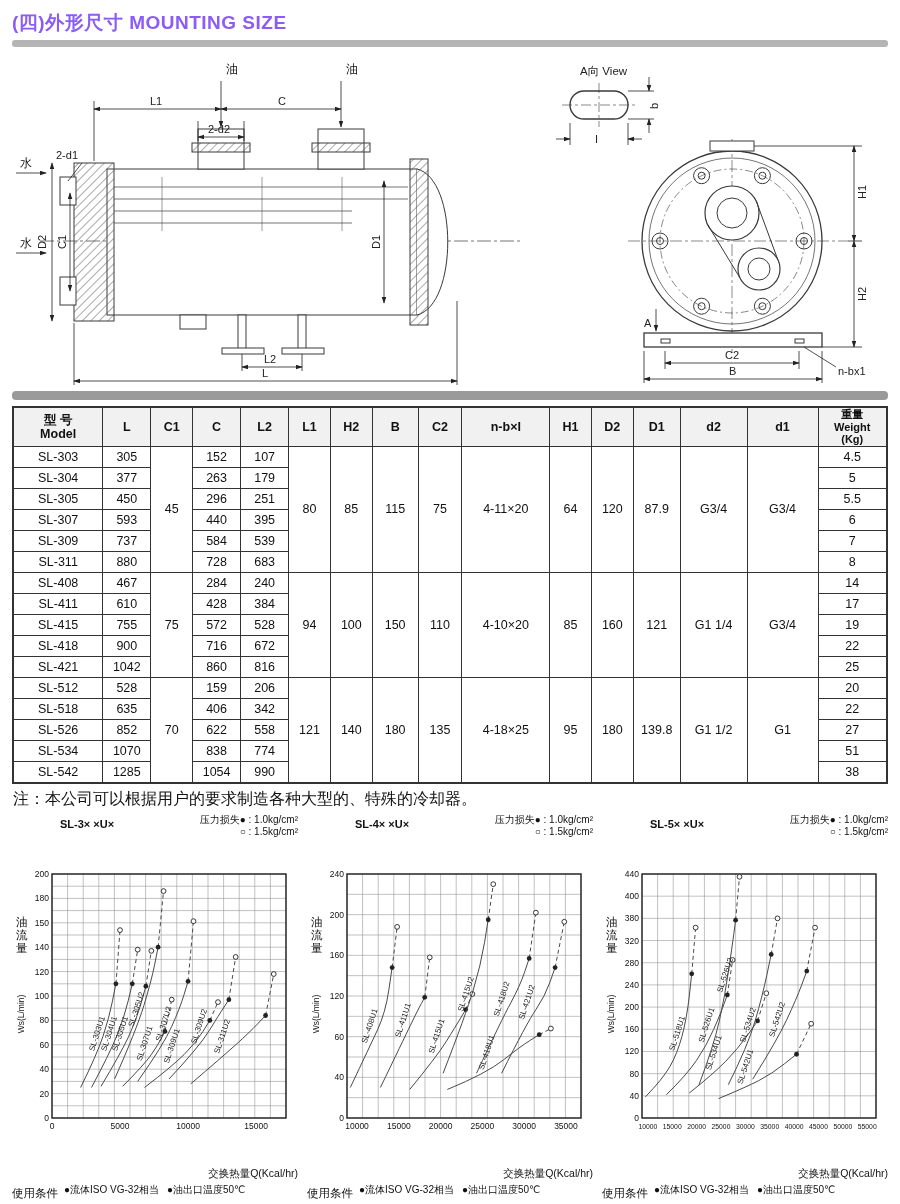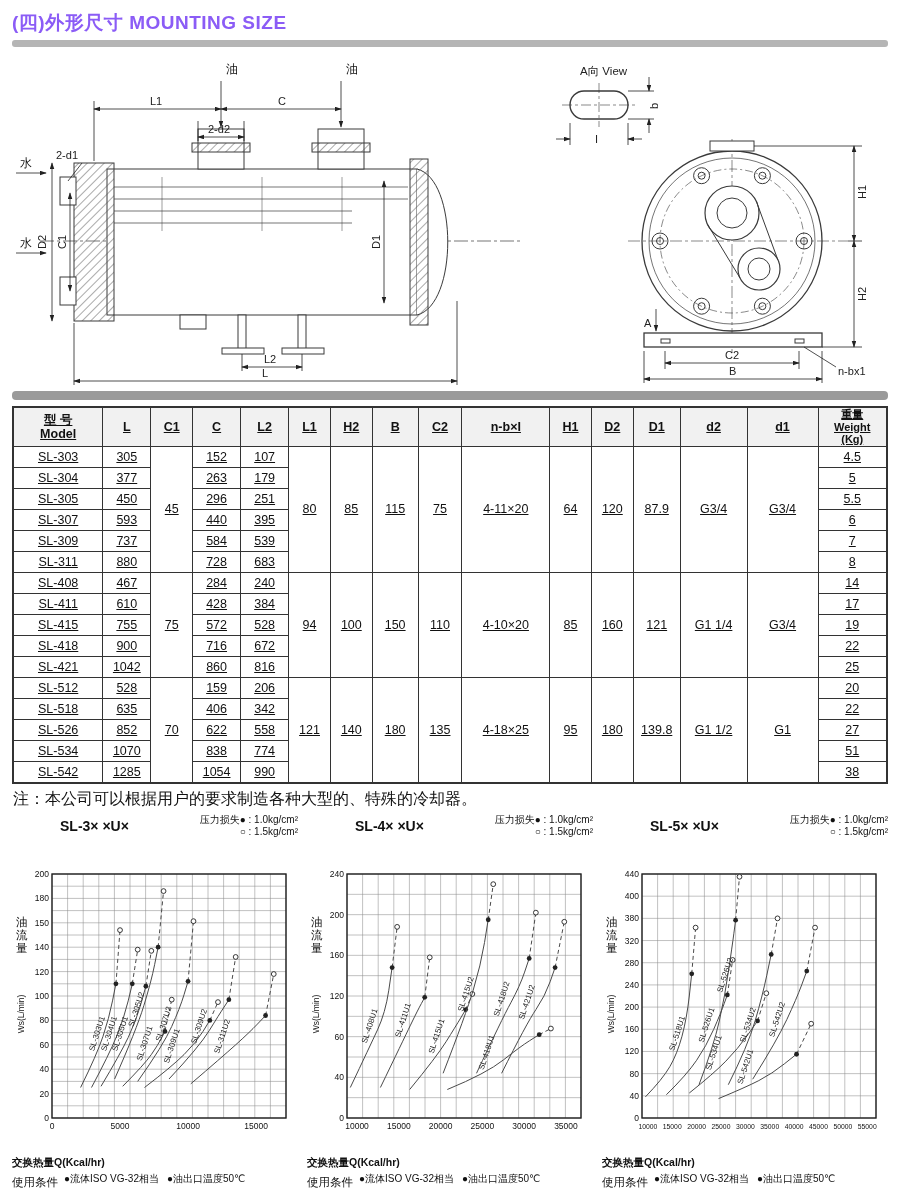--- a/index.html
+++ b/index.html
@@ -9,30 +9,30 @@
   .sec-title .en{font-family:"Liberation Sans",sans-serif;margin-left:6px;}
   .bar{height:7px;background:#b5b5b5;border-radius:3px;margin:2px 0 4px 0;}
   .bar2{height:9px;background:#9a9a9a;border-radius:4px;margin:4px 0 6px 0;}
   .drawings{display:flex;align-items:flex-start;height:336px;}
   .drawings svg{display:block;}
   svg text{font-family:"Liberation Sans","DejaVu Sans",sans-serif;}
   .dim{font-size:11px;fill:#222;}
   .cjk{font-size:12px;fill:#111;}
   table{border-collapse:collapse;width:876px;table-layout:fixed;font-size:12.5px;}
   th,td{border:1px solid #333;text-align:center;padding:0 2px;height:20px;line-height:1.15;}
-  table{border:2px solid #333;text-decoration:underline;}
+  table{border:2px solid #333;}
   th{background:#f1f1f1;font-weight:bold;white-space:pre-line;font-size:12.5px;}
   td{background:#fff;}
   .note{font-size:16px;margin:5px 0 4px 1px;}
   .charts{display:flex;gap:9px;align-items:flex-start;}
   .chart-block{width:286px;}
   .chart-head{display:flex;justify-content:space-between;align-items:flex-start;padding-left:48px;height:32px;}
-  .chart-title{font-size:14px;font-weight:bold;padding-top:4px;white-space:nowrap;}
+  .chart-title{font-size:11px;font-weight:bold;padding-top:4px;white-space:nowrap;}
   .legend{font-size:10px;text-align:right;line-height:1.25;white-space:nowrap;}
-  .xlabel{font-size:10.5px;font-weight:bold;text-align:left;margin-top:6px;}
+  .xlabel{font-size:10.5px;font-weight:normal;text-align:right;margin-top:17px;}
   .conds{display:flex;gap:6px;margin-top:2px;}
   .conds .clabel{font-size:11.5px;white-space:nowrap;padding-top:3px;}
   .conds .clines{font-size:10px;line-height:1.45;white-space:nowrap;}
   .conds .clines span{margin-right:8px;}
 </style>
 </head>
 <body>
 
 <div class="page">
 

